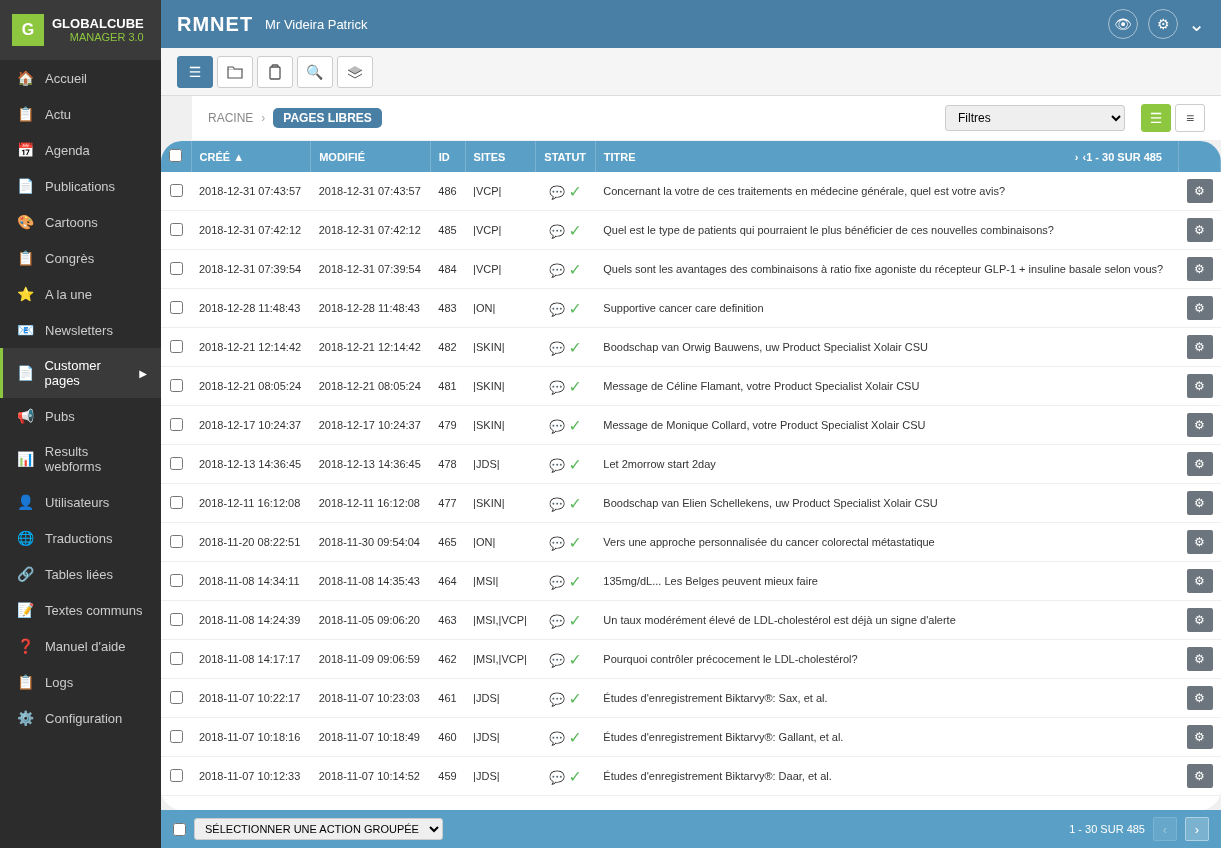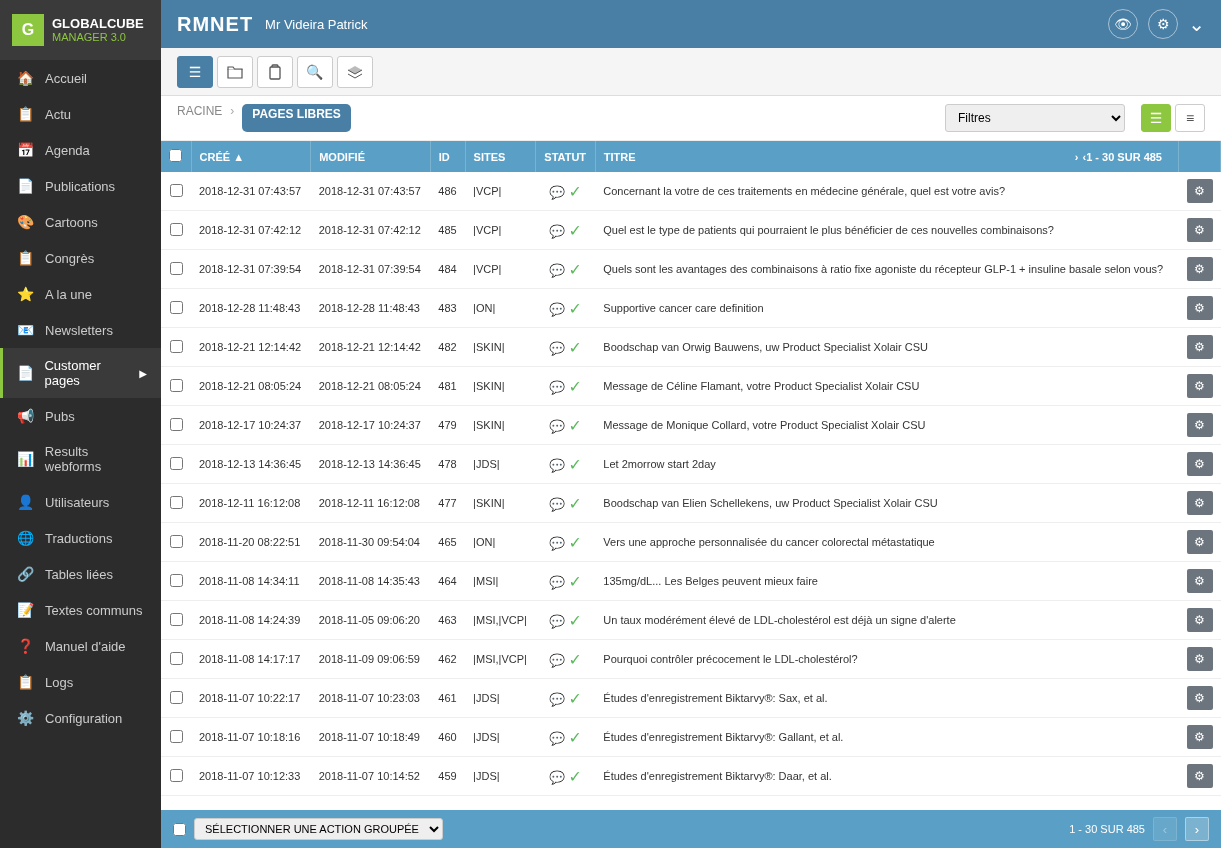--- a/index.html
+++ b/index.html
@@ -34,21 +34,21 @@
       font-size: 16px;
       color: white;
       font-weight: bold;
     }
     .logo-text {
       display: flex;
       flex-direction: column;
       line-height: 1.2;
     }
     .logo-text .bold { font-weight: bold; color: white; font-size: 13px; }
-    .logo-text .light { color: #8dc63f; font-size: 11px; }
+    .logo-text .light { color: #8dc63f; font-size: 11px; text-align: right; }
 
     .sidebar-item {
       display: flex;
       align-items: center;
       gap: 10px;
       padding: 10px 14px;
       cursor: pointer;
       color: #ccc;
       font-size: 13px;
       border-left: 3px solid transparent;
@@ -106,23 +106,25 @@
       display: flex; align-items: center; justify-content: center;
       cursor: pointer; font-size: 14px; color: #555;
     }
     .toolbar-btn.active { background: #4a7fa5; color: white; border-color: #4a7fa5; }
 
     
     .breadcrumb-bar {
       background: white;
       padding: 8px 16px;
       display: flex;
+      align-items: center;
       gap: 8px;
       border-bottom: 1px solid #eee;
       flex-shrink: 0;
+      margin-left: 31px;
     }
     .breadcrumb-item { color: #888; font-size: 12px; cursor: pointer; }
     .breadcrumb-sep { color: #aaa; }
     .breadcrumb-current {
       background: #4a7fa5;
       color: white;
       padding: 3px 10px;
       border-radius: 5px;
       font-size: 12px;
       font-weight: bold;
@@ -144,20 +146,21 @@
       display: flex; align-items: center; justify-content: center;
       cursor: pointer; font-size: 14px; color: #555;
     }
     .view-btn.active { background: #8dc63f; color: white; border-color: #8dc63f; }
 
     
     .table-container {
       flex: 1;
       overflow-y: auto;
       background: white;
+      border-radius: 21px;
     }
     table {
       width: 100%;
       border-collapse: collapse;
     }
     thead tr {
       background: #5a9fc5;
       color: white;
     }
     thead th {

